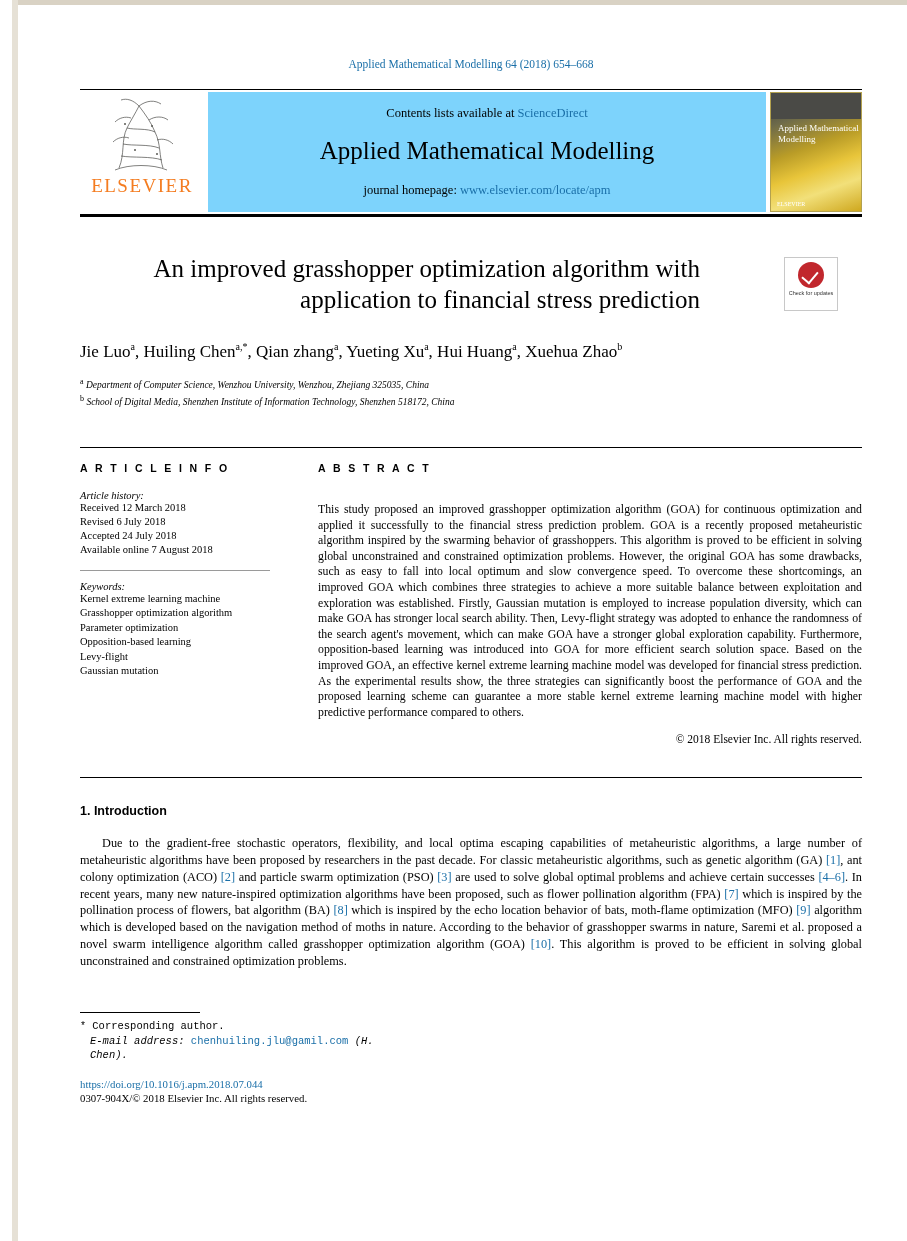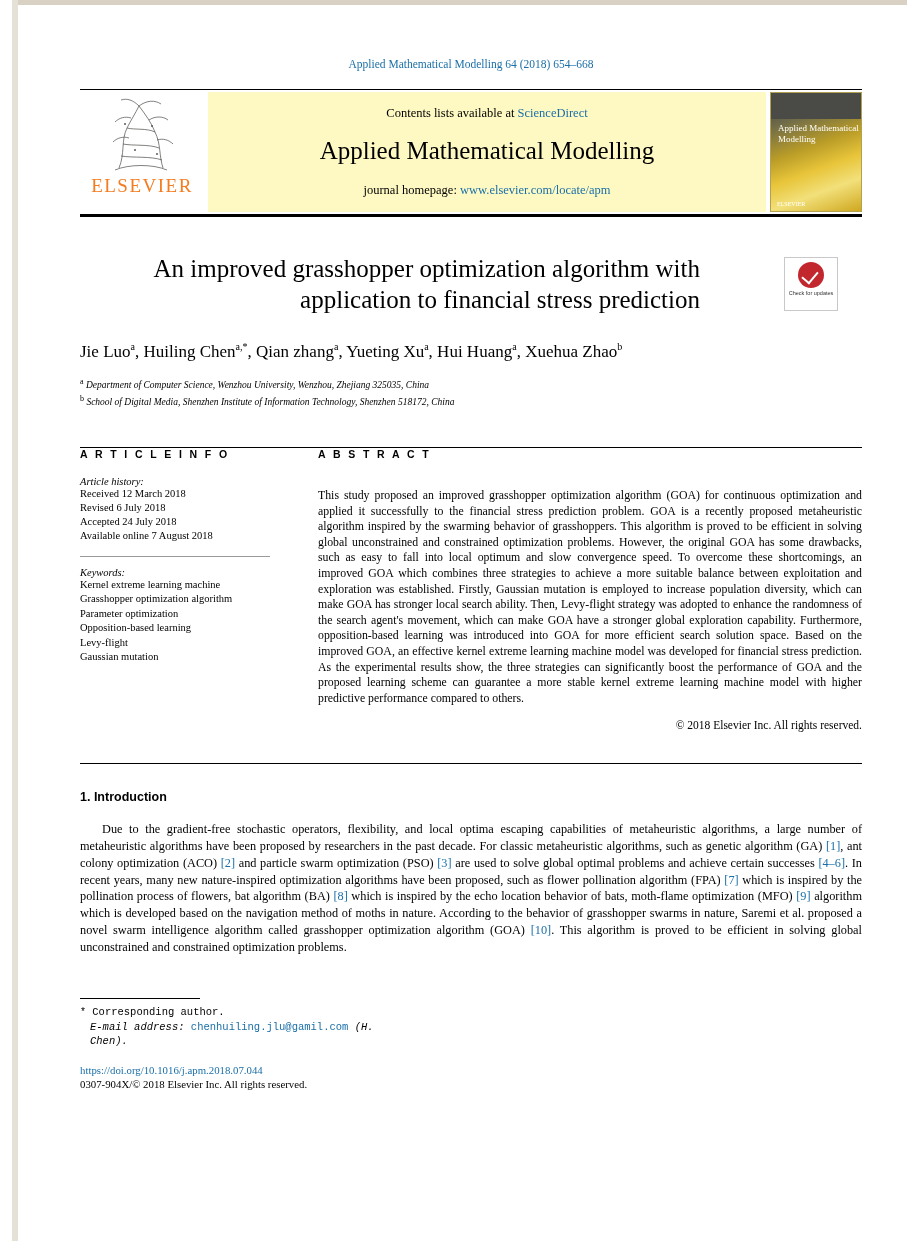--- a/index.html
+++ b/index.html
@@ -74,21 +74,21 @@
   .elsevier-word {
     color: #f47c20;
     font-family: "Liberation Serif", serif;
     font-size: 19px;
     letter-spacing: 1.5px;
     font-weight: 400;
     margin-top: 1px;
   }
   .masthead-center {
     flex: 1;
-    background: #fef9c3;
+    background: #7dd3fc;
     display: flex;
     flex-direction: column;
     align-items: center;
     justify-content: center;
     margin: 2px 4px 2px 4px;
   }
   .contents-line {
     font-size: 12.5px;
     margin-top: 4px;
   }
@@ -203,20 +203,21 @@
     font-style: italic;
     font-family: "Liberation Serif", serif;
   }
   .affiliations sup { font-style: normal; font-size: 8px; }
 
   
   .info-abstract {
     margin-top: 38px;
     display: flex;
     border-top: 1px solid #000;
+    padding-top: 14px;
   }
   .col-info {
     width: 238px;
     padding-right: 26px;
     box-sizing: border-box;
   }
   .col-abstract {
     flex: 1;
   }
   .sec-head {

